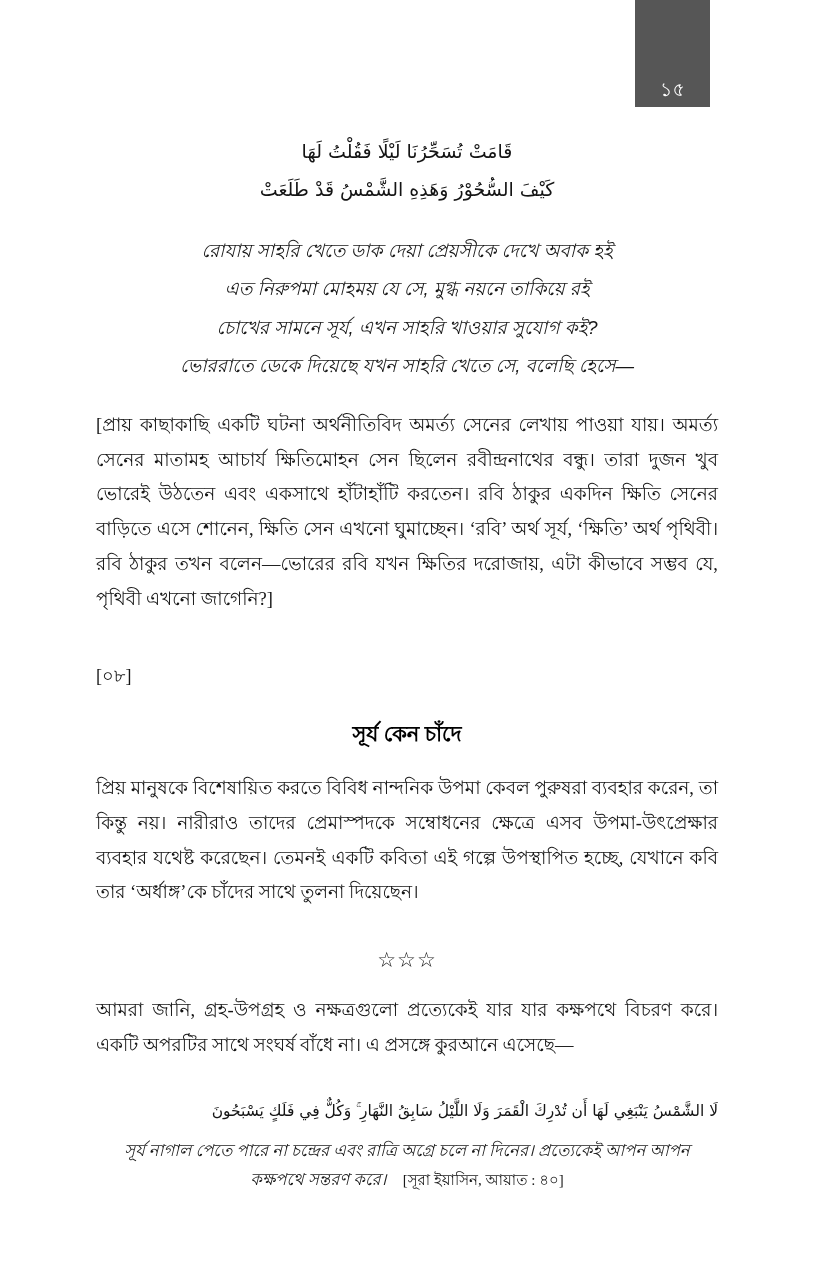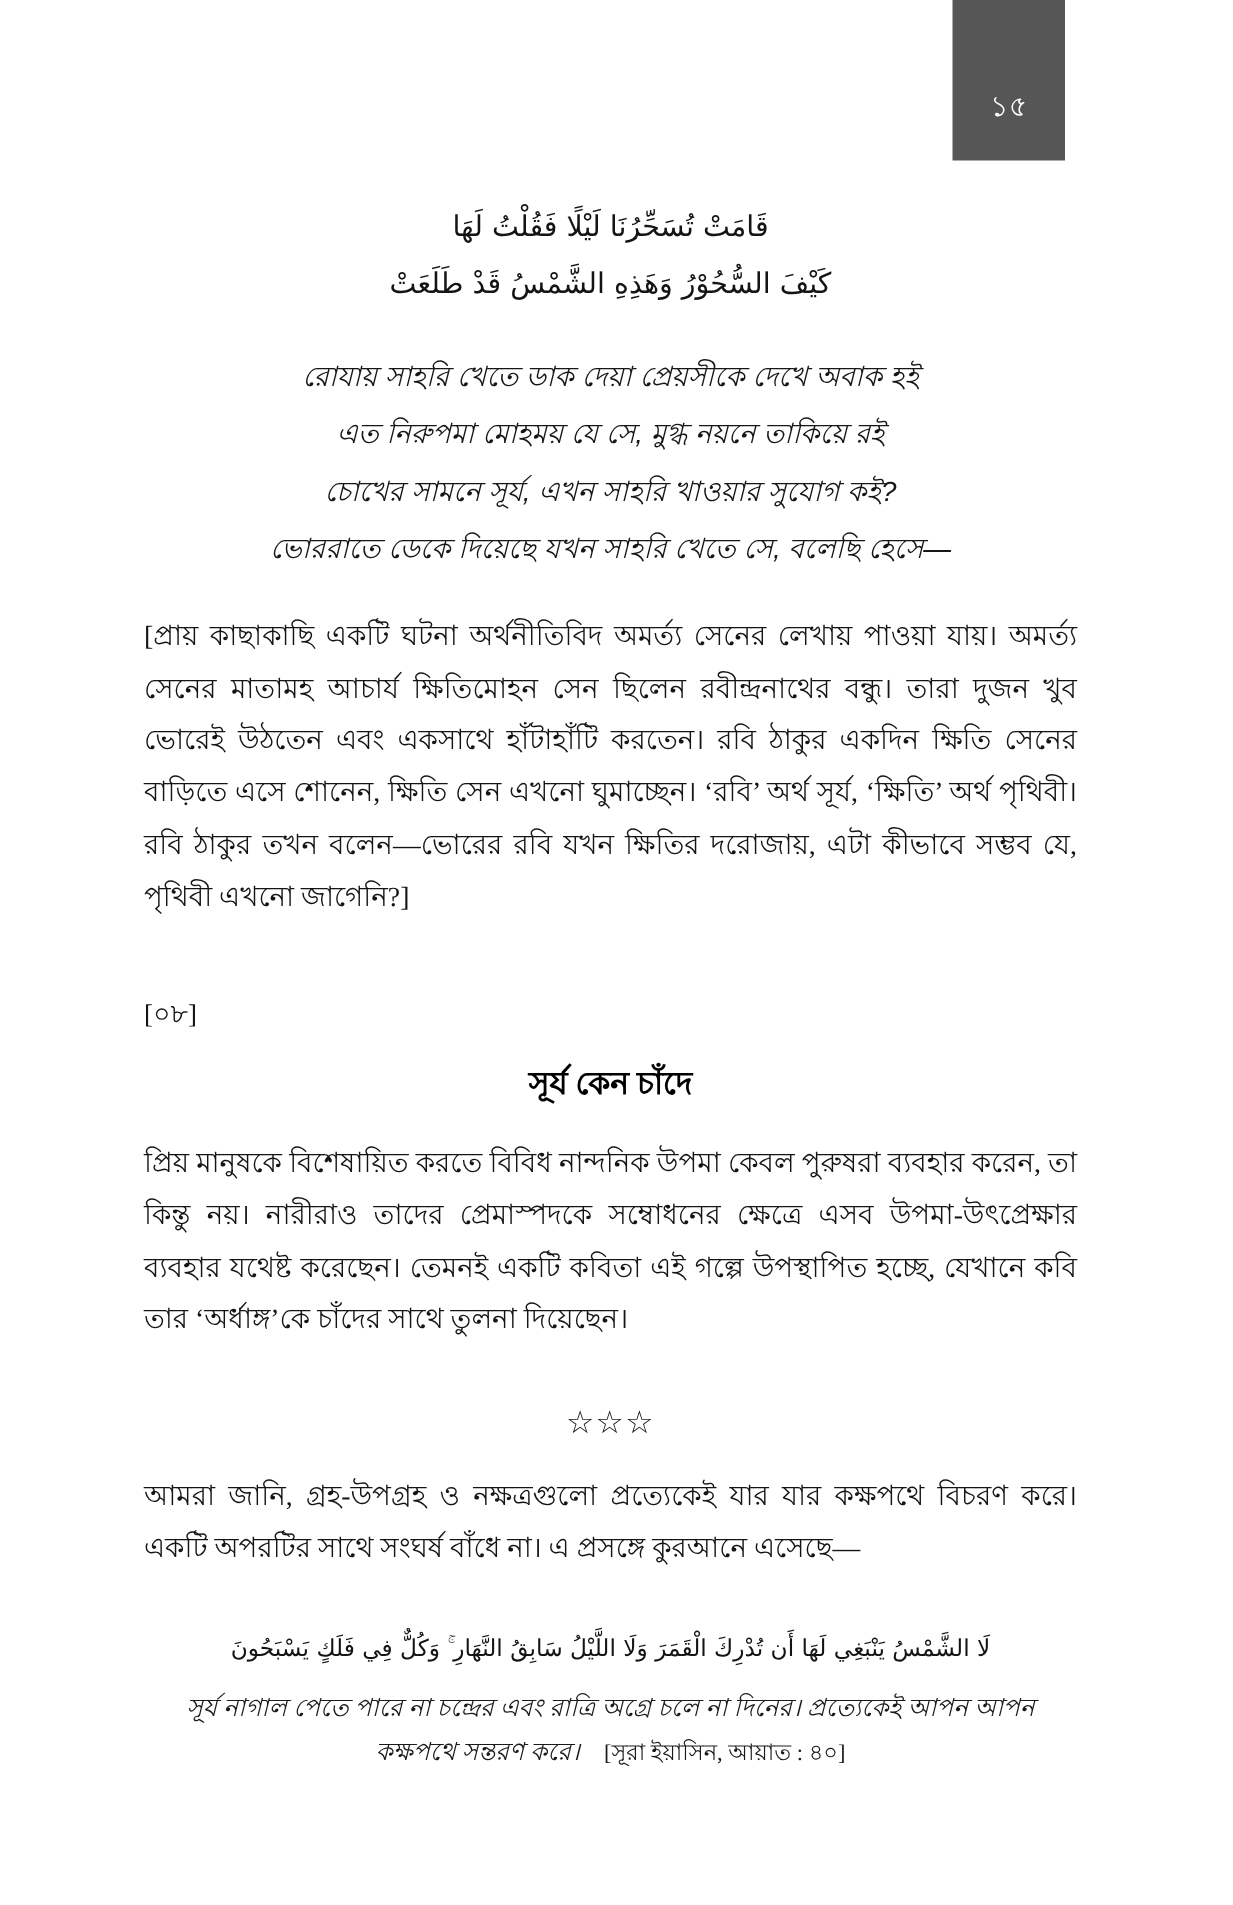--- a/index.html
+++ b/index.html
@@ -20,21 +20,21 @@
   .page-tab {
     position: absolute;
     top: 0;
     left: 635px;
     width: 75px;
     height: 107px;
     background: #565656;
     display: flex;
     align-items: flex-end;
     justify-content: center;
-    padding-bottom: 26px;
+    padding-bottom: 8px;
     box-sizing: border-box;
   }
   .page-tab-number {
     color: #ffffff;
     font-size: 19px;
     font-family: "Liberation Serif", "DejaVu Serif", serif;
     letter-spacing: 0.2px;
     line-height: 1;
   }
 
@@ -91,21 +91,21 @@
   
   .section-marker {
     margin-top: 48px;
     text-align: left;
     font-family: "Liberation Serif", "DejaVu Serif", serif;
     font-size: 18px;
     color: #141414;
     line-height: 1.4;
   }
   .section-title {
-    margin-top: 18px;
+    margin-top: 30px;
     text-align: center;
     font-family: "Liberation Serif", "DejaVu Serif", serif;
     font-weight: bold;
     font-size: 21px;
     color: #000000;
     line-height: 1.4;
   }
 
   
   .divider {
@@ -116,21 +116,20 @@
     color: #1a1a1a;
     line-height: 1;
     font-family: "DejaVu Sans", sans-serif;
   }
 
   
   .quote-block {
     margin-top: 34px;
   }
   .quote-arabic {
-    text-align: center;
     font-family: "DejaVu Sans", "Liberation Sans", sans-serif;
     font-size: 15.5px;
     line-height: 1.9;
     color: #141414;
     direction: rtl;
     unicode-bidi: isolate;
   }
   .quote-translation {
     margin-top: 10px;
     padding: 0 14px;

